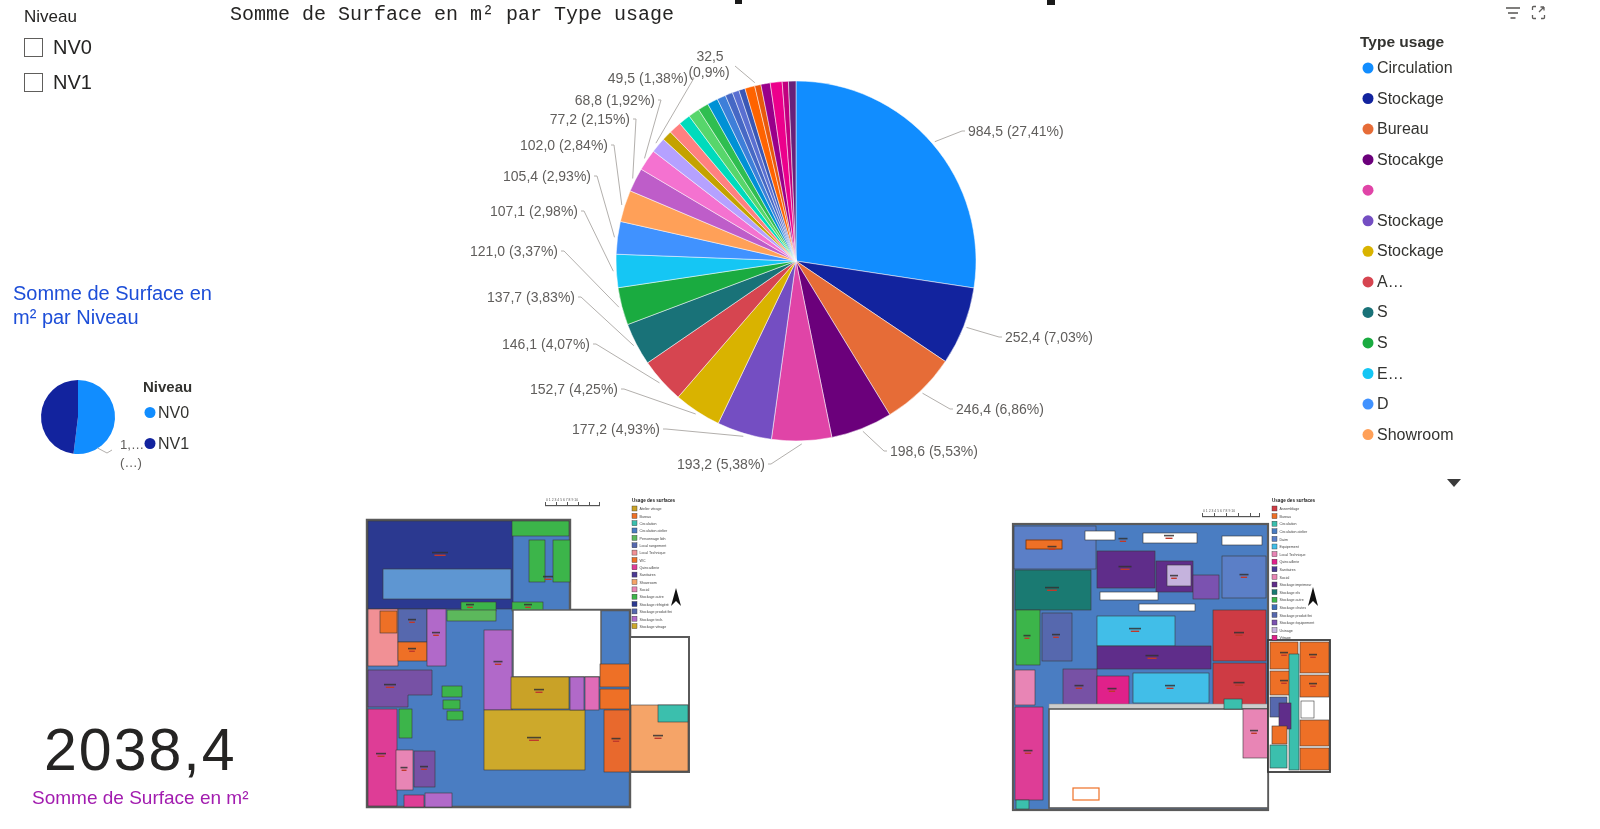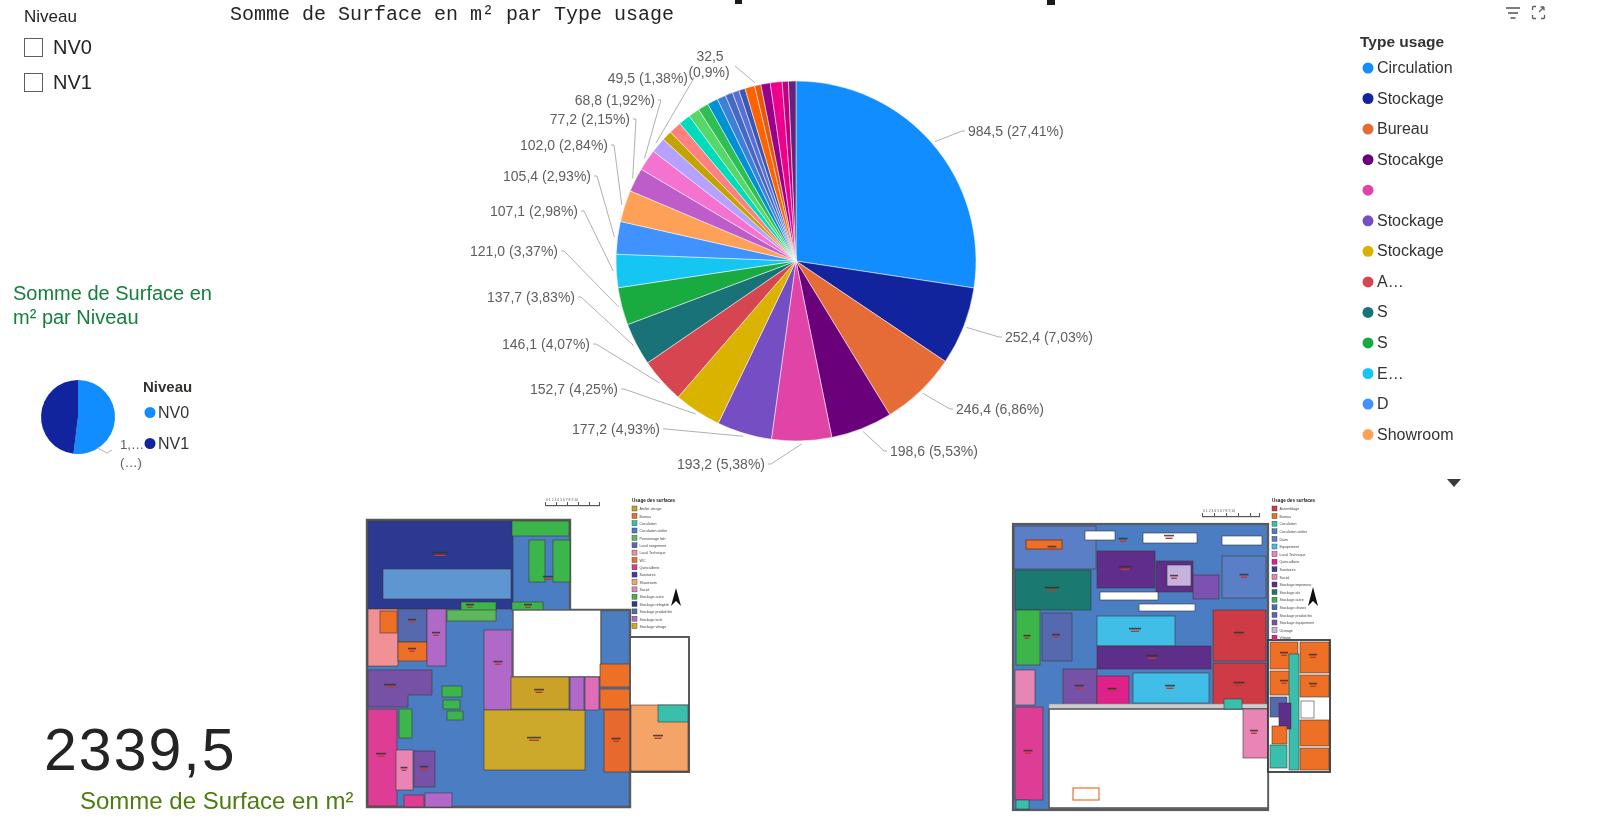--- a/index.html
+++ b/index.html
@@ -30,21 +30,21 @@
     </g>
   </svg>
 
 <svg class="abs" style="left:1531px;top:5px" width="15" height="15" viewBox="0 0 15 15">
     <g stroke="#605E5C" stroke-width="1.3" fill="none">
       <path d="M5,1.5 L2.5,1.5 A1,1 0 0 0 1.5,2.5 L1.5,5 M10,13.5 L12.5,13.5 A1,1 0 0 0 13.5,12.5 L13.5,10 M1.5,10 L1.5,12.5 A1,1 0 0 0 2.5,13.5 L5,13.5"></path>
       <path d="M8,7 L13,2 M13,2 L9.5,2 M13,2 L13,5.5"></path>
     </g>
   </svg>
 
-<div class="abs" style="left:13px;top:281px;font-size:20px;color:#15803d;line-height:24px;">Somme de Surface en<br>m² par Niveau</div>
+<div class="abs" style="left:13px;top:281px;font-size:20px;color:#1d4ed8;line-height:24px;">Somme de Surface en<br>m² par Niveau</div>
 
 <svg class="abs" style="left:0;top:0" width="1600" height="829" viewBox="0 0 1600 829">
 
 <g>
 <path d="M796.0,261.0 L796.00,81.00 A180.0,180.0 0 0 1 973.96,288.00 Z" fill="#118DFF" stroke="#fff" stroke-width="0.5"></path>
 <path d="M796.0,261.0 L973.96,288.00 A180.0,180.0 0 0 1 945.36,361.45 Z" fill="#12239E" stroke="#fff" stroke-width="0.5"></path>
 <path d="M796.0,261.0 L945.36,361.45 A180.0,180.0 0 0 1 889.77,414.65 Z" fill="#E66C37" stroke="#fff" stroke-width="0.5"></path>
 <path d="M796.0,261.0 L889.77,414.65 A180.0,180.0 0 0 1 831.87,437.39 Z" fill="#6B007B" stroke="#fff" stroke-width="0.5"></path>
 <path d="M796.0,261.0 L831.87,437.39 A180.0,180.0 0 0 1 771.38,439.31 Z" fill="#E044A7" stroke="#fff" stroke-width="0.5"></path>
 <path d="M796.0,261.0 L771.38,439.31 A180.0,180.0 0 0 1 718.22,423.33 Z" fill="#744EC2" stroke="#fff" stroke-width="0.5"></path>
@@ -480,15 +480,15 @@
       <rect x="1226" y="513" width="1" height="4"></rect>
       <rect x="1238" y="513" width="1" height="4"></rect>
       <rect x="1250" y="513" width="1" height="4"></rect>
       <rect x="1259" y="513" width="1" height="4"></rect>
       <text x="1203" y="512" font-size="3.4">0  1  2  3  4  5  6  7  8  9  10</text>
     </g>
 
 <path d="M1313,587 L1318,606 L1313,601 L1308,606 Z" fill="#111"></path>
 </svg>
 
-<div class="abs" style="left:44px;top:716px;font-size:59px;color:#252423;letter-spacing:2px;">2339,5</div>
-
-<div class="abs" style="left:32px;top:787px;font-size:24px;color:#4d7c0f;margin-left:48px;">Somme de Surface en m²</div>
+<div class="abs" style="left:44px;top:716px;font-size:59px;color:#252423;letter-spacing:2px;">2038,4</div>
+
+<div class="abs" style="left:32px;top:787px;font-size:19px;color:#a21caf;">Somme de Surface en m²</div>
 
 </body></html>

